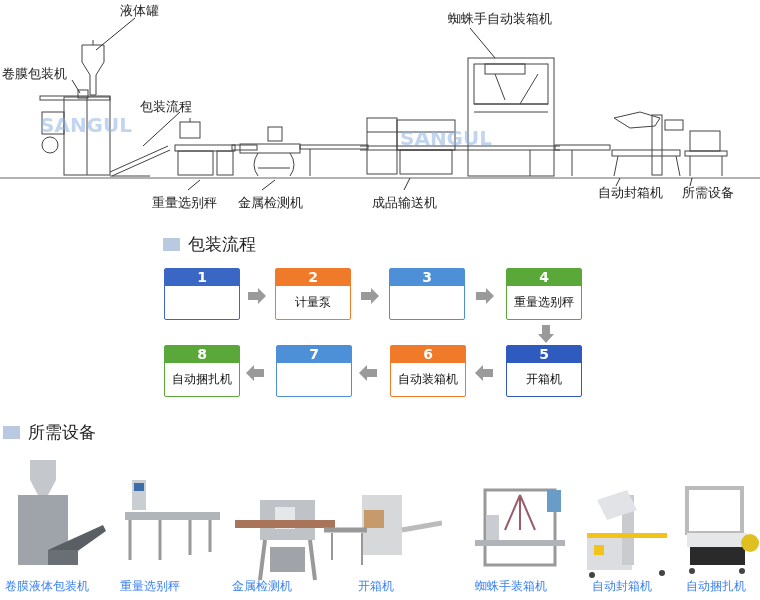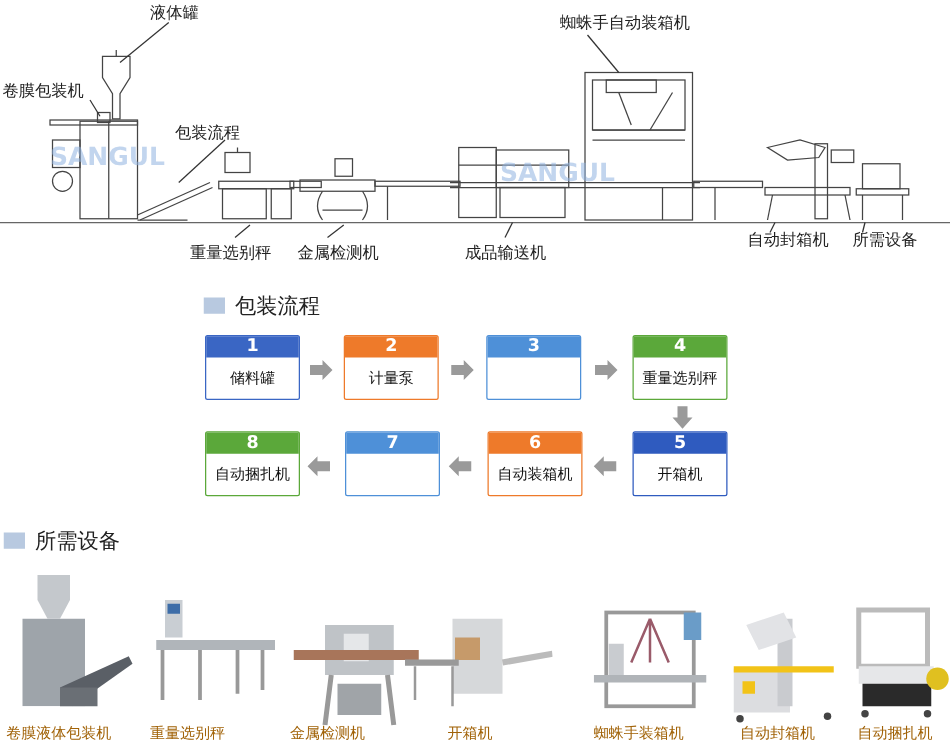--- a/index.html
+++ b/index.html
@@ -8,21 +8,21 @@
   .lbl { position:absolute; font-size:13px; color:#222; white-space:nowrap; line-height:14px; }
   #line-svg { position:absolute; left:0; top:0; width:760px; height:225px; }
   .sec-head { position:absolute; display:flex; align-items:center; }
   .sec-sq { width:17px; height:13px; background:#b8c9e0; margin-right:8px; }
   .sec-title { font-size:17px; color:#222; }
   .step { position:absolute; width:76px; height:52px; background:#fff; border:1.5px solid; box-sizing:border-box; border-radius:2px; }
   .step .num { height:17px; line-height:17px; text-align:center; color:#fff; font-size:14px; font-weight:bold; }
   .step .txt { height:33px; line-height:33px; text-align:center; font-size:12px; color:#111; }
   .arrow { position:absolute; }
   .eq { position:absolute; }
-  .eq-lbl { position:absolute; font-size:12px; color:#a16207; white-space:nowrap; }
+  .eq-lbl { position:absolute; font-size:12px; color:#3b82f6; white-space:nowrap; }
 </style>
 </head>
 <body>
 
 <svg id="line-svg" viewBox="0 0 760 225">
   <g fill="none" stroke="#444" stroke-width="1">
 
     <line x1="0" y1="178" x2="760" y2="178" stroke="#666"></line>
 
     <g>
@@ -129,21 +129,20 @@
 <div class="lbl" style="left:682px;top:186px;">所需设备</div>
 
 <div class="sec-head" style="left:163px;top:233px;align-items:center;">
   <div class="sec-sq"></div>
   <div class="sec-title">包装流程</div>
 </div>
 
 <div id="steps">
     <div class="step" style="left: 164px; top: 268px; border-color: rgb(58, 102, 196);">
       <div class="num" style="background: rgb(58, 102, 196);">1</div>
-      <div class="txt">储料罐</div>
     </div>
     <div class="step" style="left: 275px; top: 268px; border-color: rgb(238, 122, 42);">
       <div class="num" style="background: rgb(238, 122, 42);">2</div>
       <div class="txt">计量泵</div>
     </div>
     <div class="step" style="left: 389px; top: 268px; border-color: rgb(78, 144, 216);">
       <div class="num" style="background: rgb(78, 144, 216);">3</div>
     </div>
     <div class="step" style="left: 506px; top: 268px; border-color: rgb(91, 168, 58);">
       <div class="num" style="background: rgb(91, 168, 58);">4</div>

